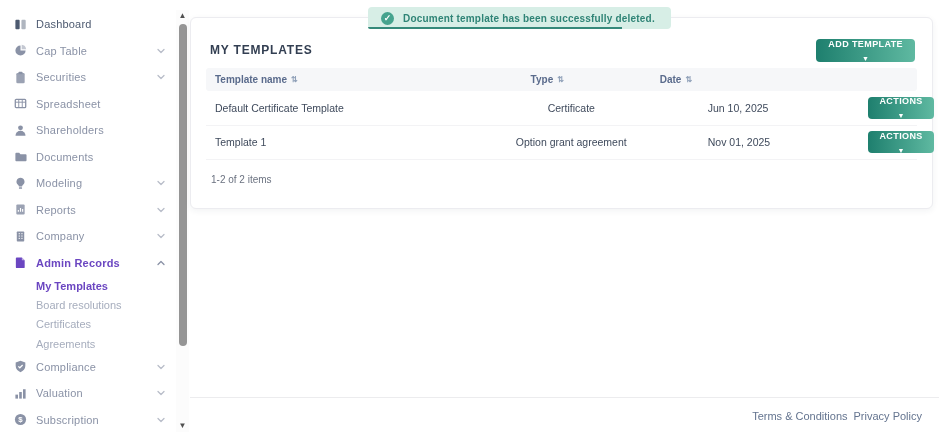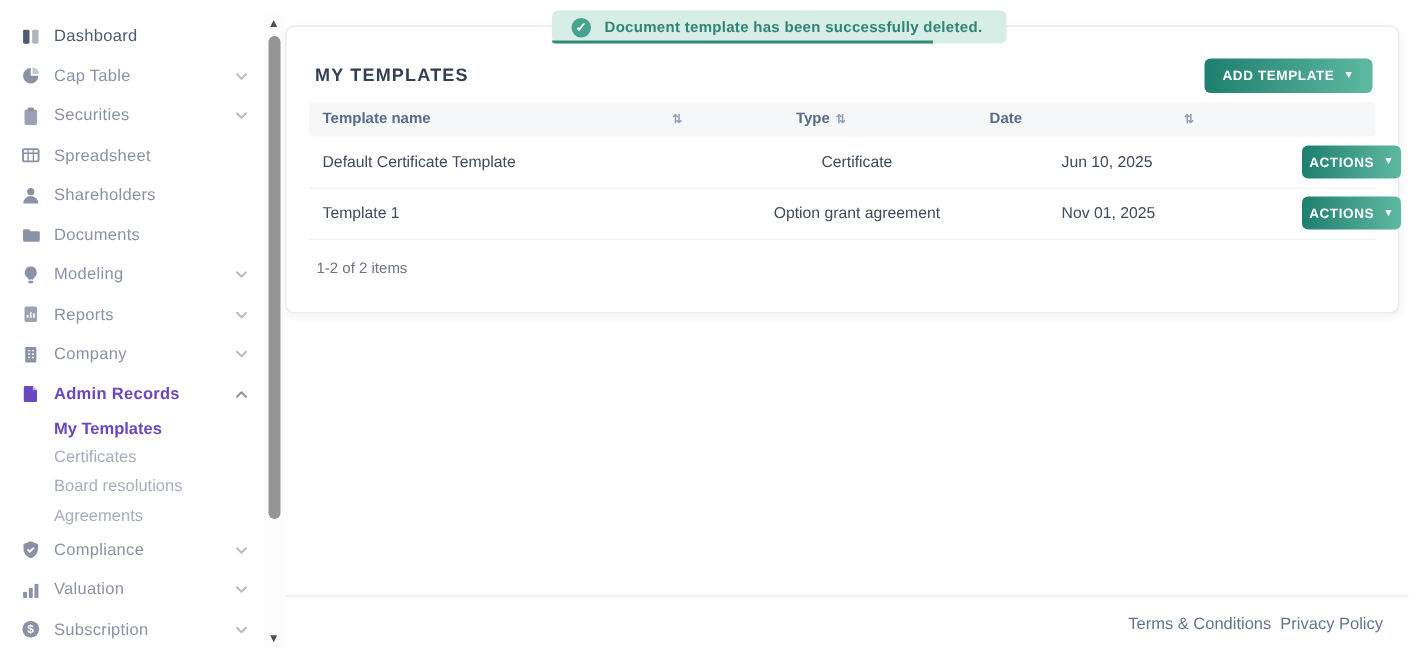--- a/index.html
+++ b/index.html
@@ -50,32 +50,32 @@
     background:#ffffff; border:1px solid #ececf0; border-radius:6px;
     box-shadow:0 2px 6px rgba(40,50,70,.06);
   }
   .card-head { display:flex; align-items:center; justify-content:space-between; padding:14px 17px 0 19px; height:50px; }
   .card-title { font-size:12px; font-weight:bold; color:#333f52; letter-spacing:.8px; }
   .btn-teal {
     background:linear-gradient(90deg,#1e7f6e,#5fb9a1);
     color:#ffffff; border:none; border-radius:4px; cursor:pointer;
     font-family:"Liberation Sans", sans-serif;
     font-size:9px; font-weight:bold; letter-spacing:.4px;
-    display:inline-flex; align-items:center; gap:6px; justify-content:center;
+    display:inline-flex; align-items:center; gap:6px; justify-content:center;flex-direction:column;
   }
   .btn-add { height:23px; padding:0 12px; }
   .btn-actions { height:22px; width:66px; padding:4px 8px; }
   .btn-teal .caret { font-size:7px; line-height:1; }
 
   .table { padding:0 15px; }
   .thead {
     display:flex; align-items:center; height:23px;
     background:#f6f7f9; border-radius:3px; font-size:10px; font-weight:bold; color:#5a6b8c;
   }
-  .th { display:flex; align-items:center; gap:4px; cursor:pointer;justify-content:space-between; }
+  .th { display:flex; align-items:center; gap:4px; cursor:pointer; }
   .sort { font-size:8px; color:#8fa0b8; }
   .col-name { flex:0 0 35%; padding-left:9px; }
   .col-type { flex:0 0 26%; justify-content:center; text-align:center; }
   .col-date { flex:0 0 22%; padding-left:20px; }
   .col-act  { flex:1 1 auto; display:flex; justify-content:flex-end; padding-right:9px; }
   .trow { display:flex; align-items:center; height:34.5px; font-size:10.5px; color:#3f4a5c; border-bottom:1px solid #f3f3f5;gap:24px; }
   .trow:last-of-type { border-bottom:none; }
   .trow .cell { display:block; }
   .pagination { font-size:10px; color:#6b7280; padding:14px 0 0 5px; }
 
@@ -273,24 +273,24 @@
       <span class="chev">
           <svg>
             <use href="#i-chev-up"></use>
           </svg>
         </span>
     </div>
     <div class="sub-item active">
       <span>My Templates</span>
     </div>
     <div class="sub-item">
+      <span>Board resolutions</span>
+    </div>
+    <div class="sub-item">
       <span>Certificates</span>
-    </div>
-    <div class="sub-item">
-      <span>Board resolutions</span>
     </div>
     <div class="sub-item">
       <span>Agreements</span>
     </div>
     <div class="nav-item">
       <span class="icon">
           <svg>
             <use href="#i-shield"></use>
           </svg>
         </span>

